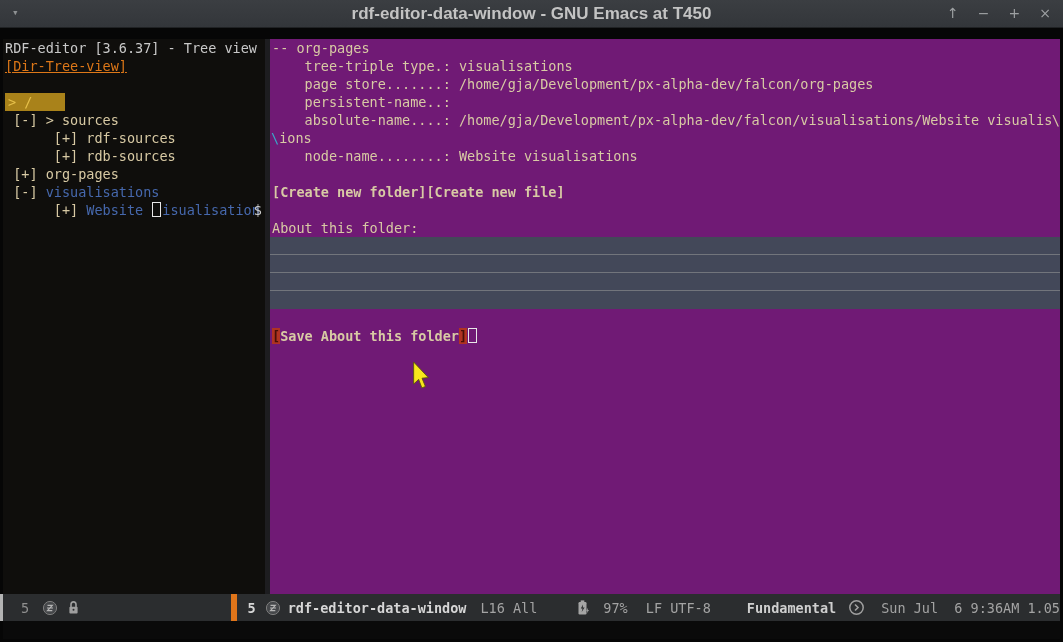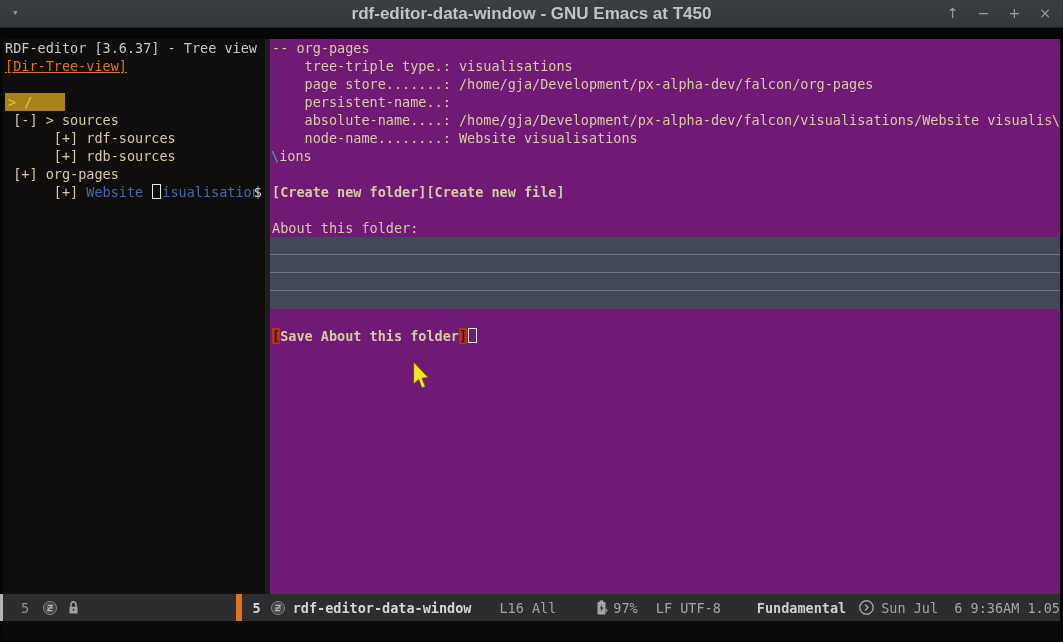--- a/index.html
+++ b/index.html
@@ -82,33 +82,34 @@
 
     <div class="tree-pane">
       <div class="line gray">RDF-editor [3.6.37] - Tree view</div>
       <div class="line"><span class="dir-link">[Dir-Tree-view]</span></div>
       <div class="line"></div>
       <div class="line"><span class="gold-hl">&gt; /</span></div>
       <div class="line"> [-] &gt; sources</div>
       <div class="line">      [+] rdf-sources</div>
       <div class="line">      [+] rdb-sources</div>
       <div class="line"> [+] org-pages</div>
+      <div class="line"><span> [-] </span><span class="blue">visualisations</span></div>
       <div class="line"><span>      [+] </span><span class="blue">Website </span><span class="hollow-cursor"></span><span class="blue">isualisation</span><span class="trunc">$</span></div>
     </div>
 
     <div class="pane-divider"></div>
 
     <div class="data-pane">
       <div class="line">-- org-pages</div>
       <div class="line">    tree-triple type.: visualisations</div>
       <div class="line">    page store.......: /home/gja/Development/px-alpha-dev/falcon/org-pages</div>
       <div class="line">    persistent-name..:</div>
       <div class="line flexline"><span class="grow">    absolute-name....: /home/gja/Development/px-alpha-dev/falcon/visualisations/Website visualisat</span><span class="wrapchar">\</span></div>
+      <div class="line"><span class="wrap-ind">\</span><span>ions</span></div>
       <div class="line">    node-name........: Website visualisations</div>
-      <div class="line"><span class="wrap-ind">\</span><span>ions</span></div>
       <div class="line"></div>
       <div class="line"><span class="bold">[Create new folder]</span><span class="bold">[Create new file]</span></div>
       <div class="line"></div>
       <div class="line">About this folder:</div>
       <div class="ta-block">
         <div class="ta-row"></div>
         <div class="ta-row"></div>
         <div class="ta-row"></div>
         <div class="ta-row"></div>
       </div>
@@ -138,39 +139,39 @@
     <div class="ml-divider"></div>
     <div class="ml-right">
       <span class="ml-bright" style="margin-left:11px;">5</span>
       <span class="icon" style="margin-left:9px;">
         <svg width="16" height="16" viewBox="0 0 16 16">
             <circle cx="8" cy="8" r="6.6" fill="#45474a" stroke="#7d7d7d" stroke-width="1"></circle>
             <path d="M5.5 5.3 H10.3 L5.5 10.7 H10.3 M5 8 H11" fill="none" stroke="#b5b5b5" stroke-width="1.2"></path>
           </svg>
       </span>
       <span class="ml-bright" style="margin-left:7px;">rdf-editor-data-window</span>
-      <span style="margin-left:28px;">L16 All</span>
+      <span style="margin-left:14px;">L16 All</span>
       <span class="icon" style="margin-left:39px;">
         <svg width="15" height="17" viewBox="0 0 15 17">
             <rect x="4.7" y="1.4" width="3.6" height="2.2" fill="#a5a5a5"></rect>
             <rect x="2.5" y="3" width="8" height="12.4" rx="1.2" fill="#a5a5a5"></rect>
             <path d="M12 8.8 l-1.8 3 h1.2 l-0.6 2.4 2.2-3.2 h-1.3 z" fill="#a5a5a5"></path>
             <path d="M7 5.5 L4.8 9.6 h1.7 L5.7 13 8.6 8.5 H6.8 z" fill="#2b2d2f"></path>
           </svg>
       </span>
-      <span style="margin-left:3px;">97%</span>
+      <span style="margin-left:12px;">97%</span>
       <span style="margin-left:18px;">LF UTF-8</span>
       <span class="ml-bright" style="margin-left:36px;color:#cfcfcf;">Fundamental</span>
       <span class="icon" style="margin-left:12px;">
         <svg width="17" height="17" viewBox="0 0 17 17">
             <circle cx="8.5" cy="8.5" r="6.7" fill="none" stroke="#9f9f9f" stroke-width="1.5"></circle>
             <path d="M7 5.5 l3 3 -3 3" fill="none" stroke="#9f9f9f" stroke-width="1.6"></path>
           </svg>
       </span>
-      <span style="margin-left:6px;">Sun Jul  6 9:36AM 1.05</span>
+      <span style="margin-left:16px;">Sun Jul  6 9:36AM 1.05</span>
     </div>
   </div>
 
   <div class="echo"></div>
 
   <svg class="mouse" viewBox="0 0 12 19">
     <path d="M1 0 L1 15 L4.4 11.8 L6.6 17.6 L9 16.6 L6.7 11 L11 10.6 Z" fill="#f8e71c" stroke="#5a5408" stroke-width="0.6"></path>
   </svg>
 
 </div>

